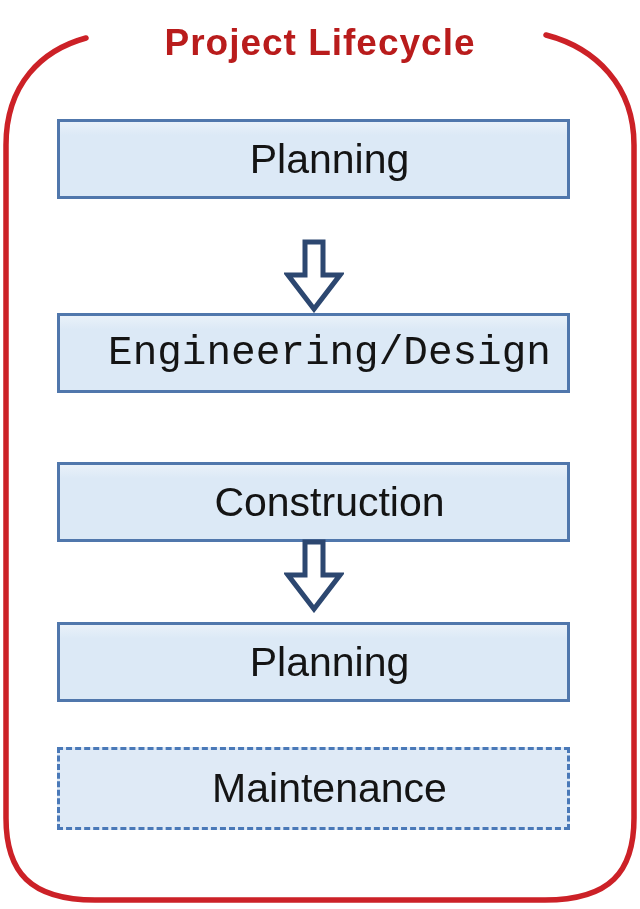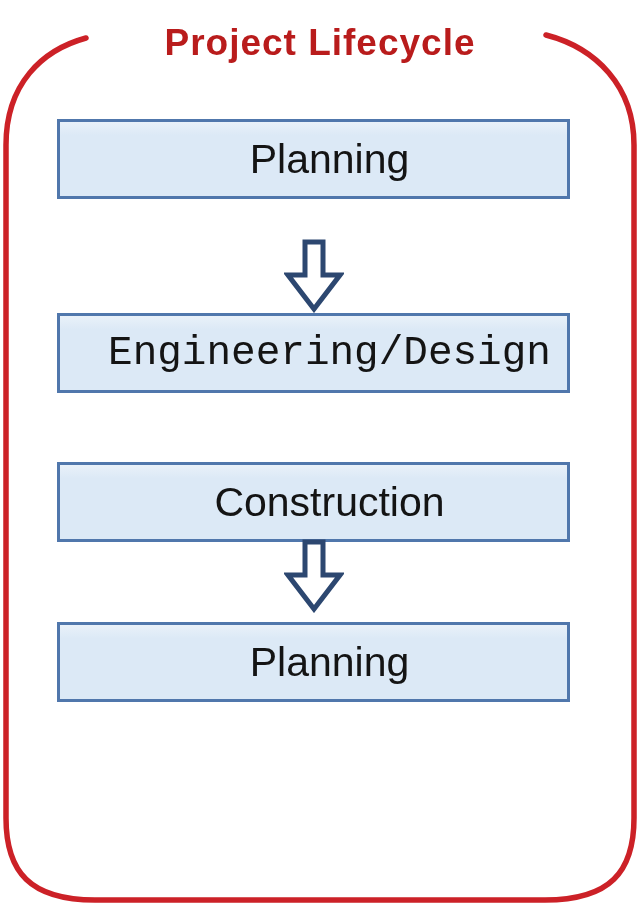--- a/index.html
+++ b/index.html
@@ -75,14 +75,17 @@
   </div>
 
   <svg class="down-arrow" id="arrow-2" viewBox="0 0 60 74" xmlns="http://www.w3.org/2000/svg" aria-hidden="true">
     <path d="M21 3 H39 V36 H56 L30 70 L4 36 H21 Z" fill="#ffffff" stroke="#2c4770" stroke-width="5" stroke-linejoin="miter"></path>
   </svg>
 
   <div class="stage-box" id="stage-operation">
     <span>Planning</span>
   </div>
 
+  <div class="stage-box dashed" id="stage-maintenance">
+    <span>Maintenance</span>
+  </div>
 
 </div>
 
 </body></html>

